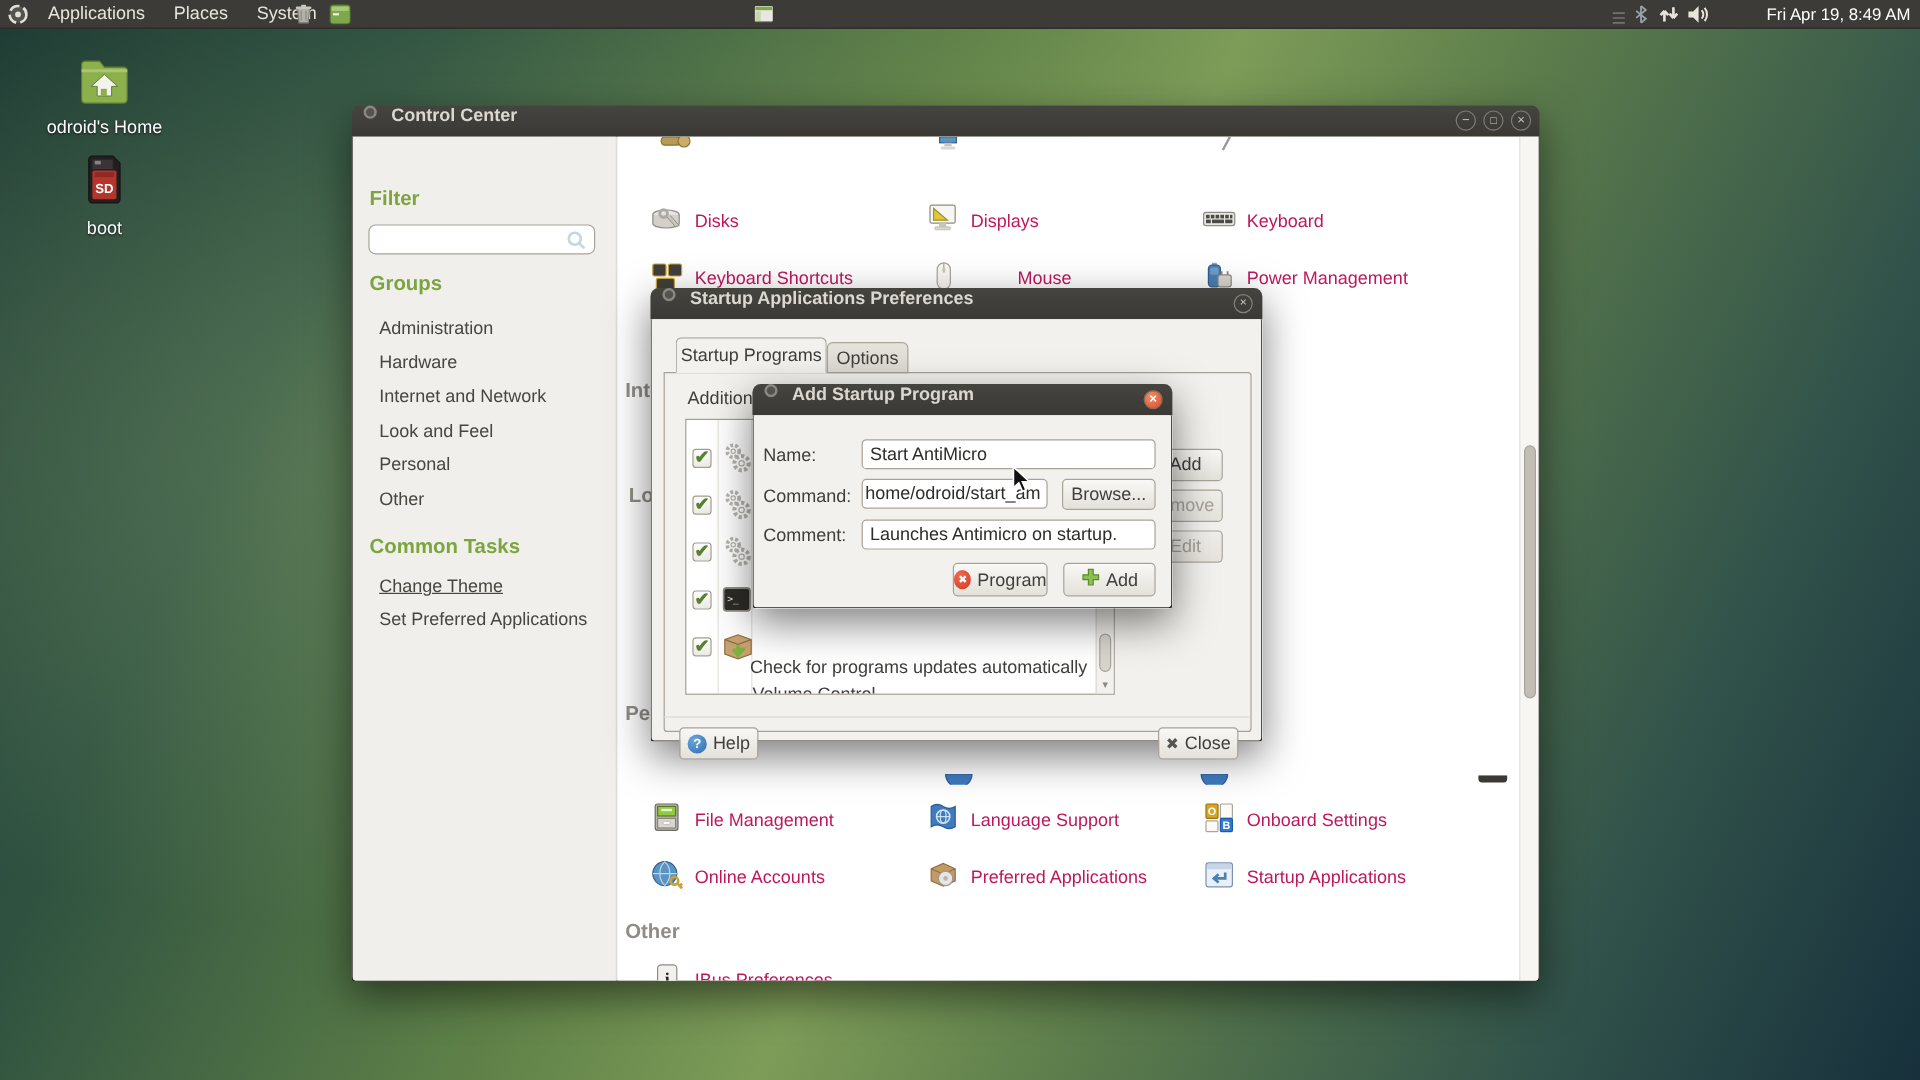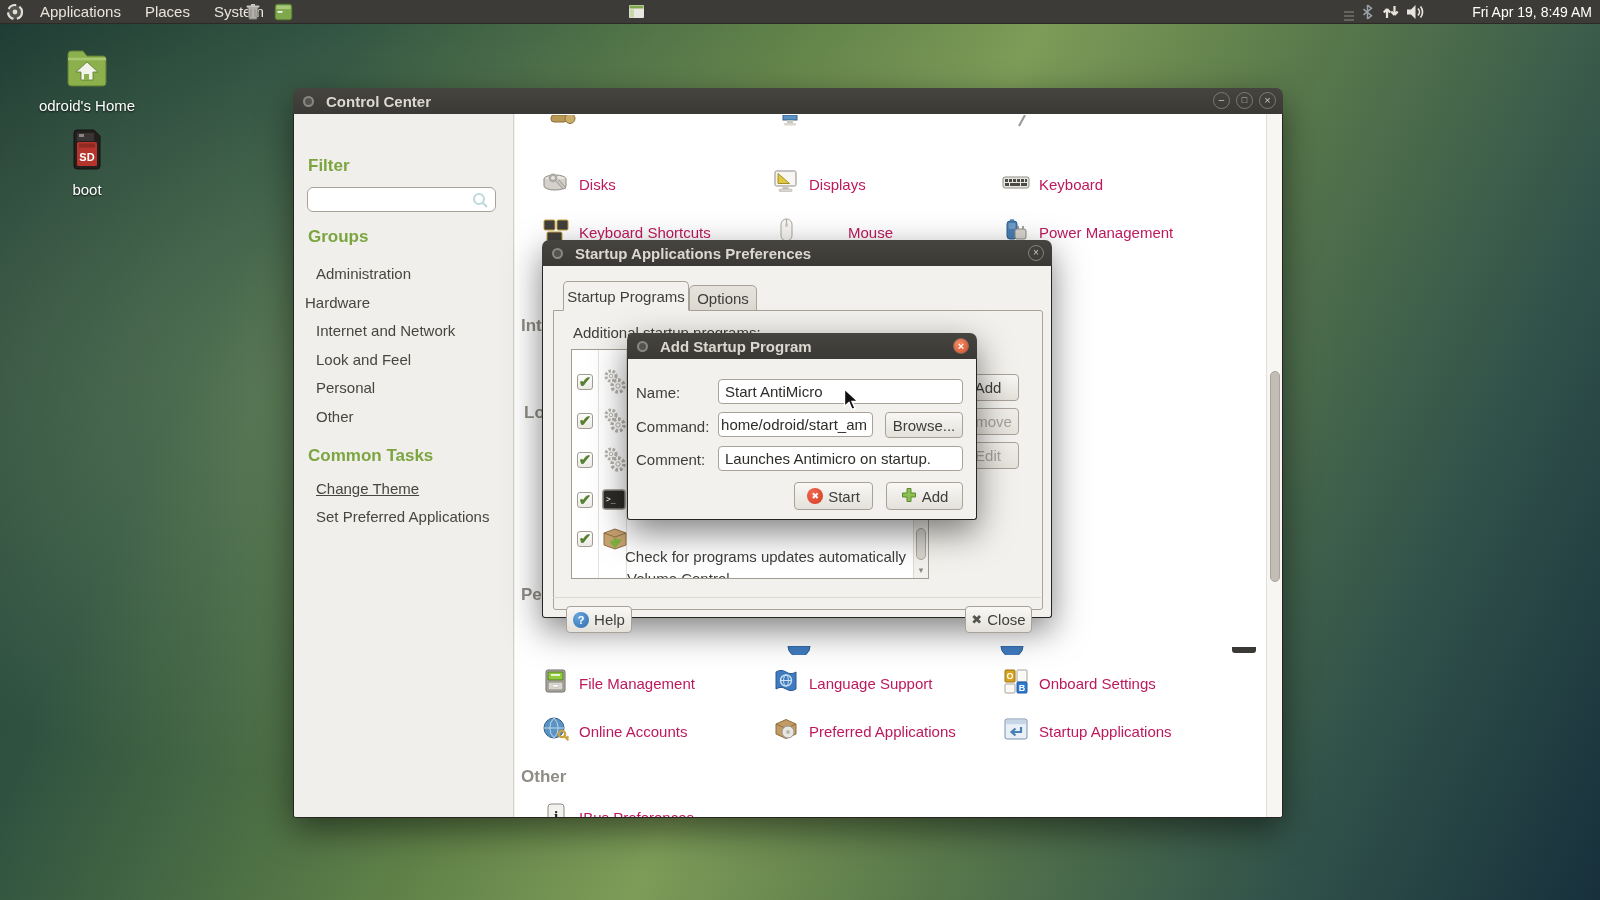--- a/index.html
+++ b/index.html
@@ -15,21 +15,21 @@
   .panel { position:absolute; left:0; top:0; width:1600px; height:24px; background:#3c3b37; border-bottom:1px solid #2b2a27; color:#e8e4dc; display:flex; align-items:center; z-index:50; }
   .pmenu { font-size:15px; color:#e8e4dc; padding:0 12px; height:24px; display:flex; align-items:center; cursor:default; }
   .clock { position:absolute; right:8px; top:0; height:24px; display:flex; align-items:center; font-size:14px; color:#fff; }
 
   
   .dico { position:absolute; width:120px; text-align:center; }
   .dico .dlabel { margin-top:3px; font-size:15px; color:#fff; text-shadow:0 1px 2px rgba(0,0,0,.8); }
 
   
   .win { position:absolute; box-shadow:0 12px 34px rgba(0,0,0,.5); border-radius:8px 8px 3px 3px; }
-  .tbar { position:absolute; left:0; top:0; right:0; height:26px; background:linear-gradient(#45443f,#3a3935); border-radius:7px 7px 0 0; display:flex; align-items:center; }
+  .tbar { position:absolute; left:0; top:0; right:0; height:26px; background:linear-gradient(#45443f,#3a3935); border-radius:7px 7px 0 0; display:flex; align-items:flex-start; }
   .tdot { width:11px; height:11px; border-radius:50%; border:2px solid #8a8880; background:#55534e; margin-left:10px; }
   .ttitle { font-size:15px; font-weight:bold; color:#dcd8d0; margin-left:12px; white-space:nowrap; }
   .wbody { position:absolute; left:0; top:26px; right:0; bottom:0; background:#f2f1ed; border:1px solid #262521; border-top:none; border-radius:0 0 3px 3px;padding-left:44px; }
   .circbtn { width:17px; height:17px; border-radius:50%; border:1px solid #7d7b74; color:#c9c5bd; font-size:11px; line-height:15px; text-align:center; }
   .closecirc { width:16px; height:16px; border-radius:50%; border:1px solid #8a6a5a; background:radial-gradient(circle at 35% 30%, #f08a63,#dd4f2e); color:#fff; font-size:11px; line-height:14px; text-align:center; font-weight:bold; }
 
   
   .btn { position:absolute; display:flex; align-items:center; justify-content:center; gap:5px;
     background:linear-gradient(#f9f8f6,#e4e1da); border:1px solid #a9a299; border-radius:4px;
     font-size:15px; color:#3f3e3b; }
@@ -150,21 +150,21 @@
         <div class="green-h" style="left:14px;top:42px;">Filter</div>
         <input class="inp" style="left: 13px; top: 73px; width: 189px; height: 25px; border-radius: 6px;">
         <span class="abs" style="left:178px;top:78px;">
           <svg width="17" height="17">
               <circle cx="7" cy="7" r="5" stroke="#bfd9dd" stroke-width="2.2" fill="none"></circle>
               <line x1="10.8" y1="10.8" x2="15" y2="15" stroke="#bfd9dd" stroke-width="2.2"></line>
             </svg>
         </span>
         <div class="green-h" style="left:14px;top:113px;">Groups</div>
         <div class="sideitem" style="left:22px;top:151px;">Administration</div>
-        <div class="sideitem" style="left:11px;top:180px;">Hardware</div>
+        <div class="sideitem" style="left:22px;top:180px;">Hardware</div>
         <div class="sideitem" style="left:22px;top:208px;">Internet and Network</div>
         <div class="sideitem" style="left:22px;top:237px;">Look and Feel</div>
         <div class="sideitem" style="left:22px;top:265px;">Personal</div>
         <div class="sideitem" style="left:22px;top:294px;">Other</div>
         <div class="green-h" style="left:14px;top:332px;">Common Tasks</div>
         <div class="sideitem" style="left:22px;top:366px;text-decoration:underline;">Change Theme</div>
         <div class="sideitem" style="left:22px;top:394px;">Set Preferred Applications</div>
       </div>
 
       <div class="abs" style="left:221px;top:0;right:0;bottom:0;background:#fff;border-radius:0 0 3px 0;overflow:hidden;">
@@ -430,21 +430,21 @@
         <span style="width:16px;height:16px;border-radius:50%;background:radial-gradient(circle at 35% 30%,#6aa6dd,#2f6cb0);color:#fff;font-size:11px;font-weight:bold;line-height:16px;text-align:center;">?</span>
         <span>Help</span>
       </div>
       <div class="btn" style="left:422px;top:340px;width:67px;height:27px;">
         <span style="color:#57554f;font-size:13px;">✖</span>
         <span>Close</span>
       </div>
     </div>
   </div>
 
-  <div class="win" style="left:627px;top:333px;width:350px;height:187px;z-index:3;">
+  <div class="win" style="left:627px;top:320px;width:350px;height:187px;z-index:3;">
     <div class="tbar">
       <span class="tdot"></span>
       <span class="ttitle">Add Startup Program</span>
       <span class="closecirc" style="position:absolute;right:8px;top:5px;">×</span>
     </div>
     <div class="wbody">
 
       <div class="abs" style="left:8px;top:25px;font-size:15px;color:#3f3e3b;">Name:</div>
       <input class="inp" style="left: 90px; top: 20px; width: 245px; height: 25px;" value="Start AntiMicro">
 
@@ -454,21 +454,21 @@
       </div>
       <div class="btn" style="left:257px;top:53px;width:78px;height:26px;">
           <span>Browse...</span>
         </div>
 
       <div class="abs" style="left:8px;top:92px;font-size:15px;color:#3f3e3b;">Comment:</div>
       <input class="inp" style="left: 90px; top: 87px; width: 245px; height: 25px;" value="Launches Antimicro on startup.">
 
       <div class="btn" style="left:166px;top:123px;width:79px;height:28px;">
         <span style="width:16px;height:16px;border-radius:50%;background:radial-gradient(circle at 35% 30%,#ef6a50,#d63a24);color:#fff;font-size:9px;line-height:16px;text-align:center;">✖</span>
-        <span>Start</span>
+        <span>Program</span>
       </div>
       <div class="btn" style="left:258px;top:123px;width:77px;height:28px;">
         <span><svg width="16" height="16">
               <path d="M6 1.5 h4 v4.5 h4.5 v4 h-4.5 v4.5 h-4 v-4.5 h-4.5 v-4 h4.5 z" fill="#8cc152" stroke="#5d8a2e"></path>
             </svg></span>
         <span>Add</span>
       </div>
     </div>
   </div>
 

